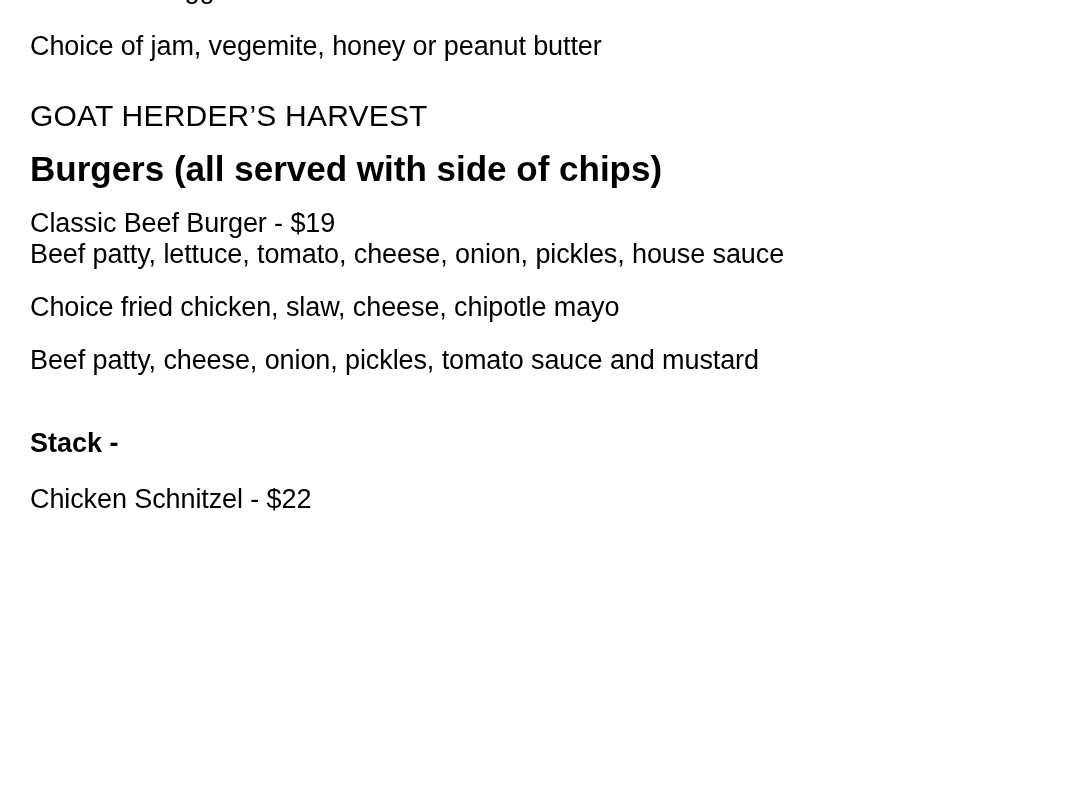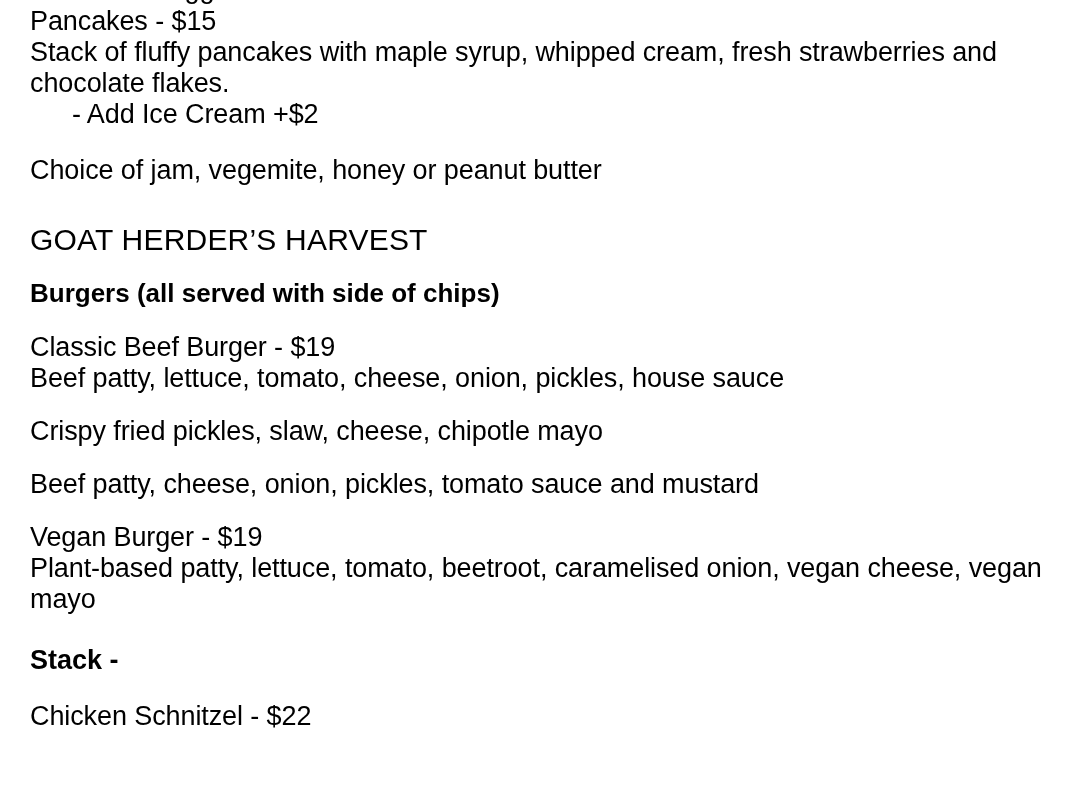--- a/index.html
+++ b/index.html
@@ -52,21 +52,21 @@
     padding-left: 42px;
   }
   .section-heading {
     font-size: 30px;
     line-height: 40px;
     margin-top: 34px;
     margin-bottom: 12px;
     letter-spacing: 0.2px;
   }
   .sub-heading {
-    font-size: 26px;
+    font-size: 35px;
     line-height: 34px;
     font-weight: bold;
     margin-top: 16px;
     margin-bottom: 22px;
   }
   .mains-heading {
     font-size: 27px;
     line-height: 34px;
     font-weight: bold;
     margin-top: 28px;
@@ -78,59 +78,50 @@
 </style>
 </head>
 <body>
 
 <div class="page">
 
   <div class="clipped-top">
     <span>Scrambled Eggs</span>
   </div>
 
-  <div class="item">
-    <div class="line">Pancakes - $15</div>
-    <div class="line">Stack of fluffy pancakes with maple syrup, whipped cream, fresh strawberries and chocolate flakes.</div>
-    <div class="line indent1">- Add Ice Cream +$2</div>
-  </div>
 
   <div class="gap"></div>
 
   <div class="item">
     <div class="line">Choice of jam, vegemite, honey or peanut butter</div>
   </div>
 
   <div class="section-heading">GOAT HERDER’S HARVEST</div>
 
   <div class="sub-heading">Burgers (all served with side of chips)</div>
 
   <div class="item">
     <div class="line">Classic Beef Burger - $19</div>
     <div class="line">Beef patty, lettuce, tomato, cheese, onion, pickles, house sauce</div>
   </div>
 
   <div class="gap-sm"></div>
 
   <div class="item">
-    <div class="line">Crispy fried pickles, slaw, cheese, chipotle mayo</div>
+    <div class="line">Choice fried chicken, slaw, cheese, chipotle mayo</div>
   </div>
 
   <div class="gap-sm"></div>
 
   <div class="item">
     <div class="line">Beef patty, cheese, onion, pickles, tomato sauce and mustard</div>
   </div>
 
   <div class="gap-sm"></div>
 
-  <div class="item">
-    <div class="line">Vegan Burger - $19</div>
-    <div class="line">Plant-based patty, lettuce, tomato, beetroot, caramelised onion, vegan cheese, vegan mayo</div>
-  </div>
 
   <div class="mains-heading">Stack -</div>
 
   <div class="item bottom-clip">
     <div class="line">Chicken Schnitzel - $22</div>
 
   </div>
 
 </div>
 

